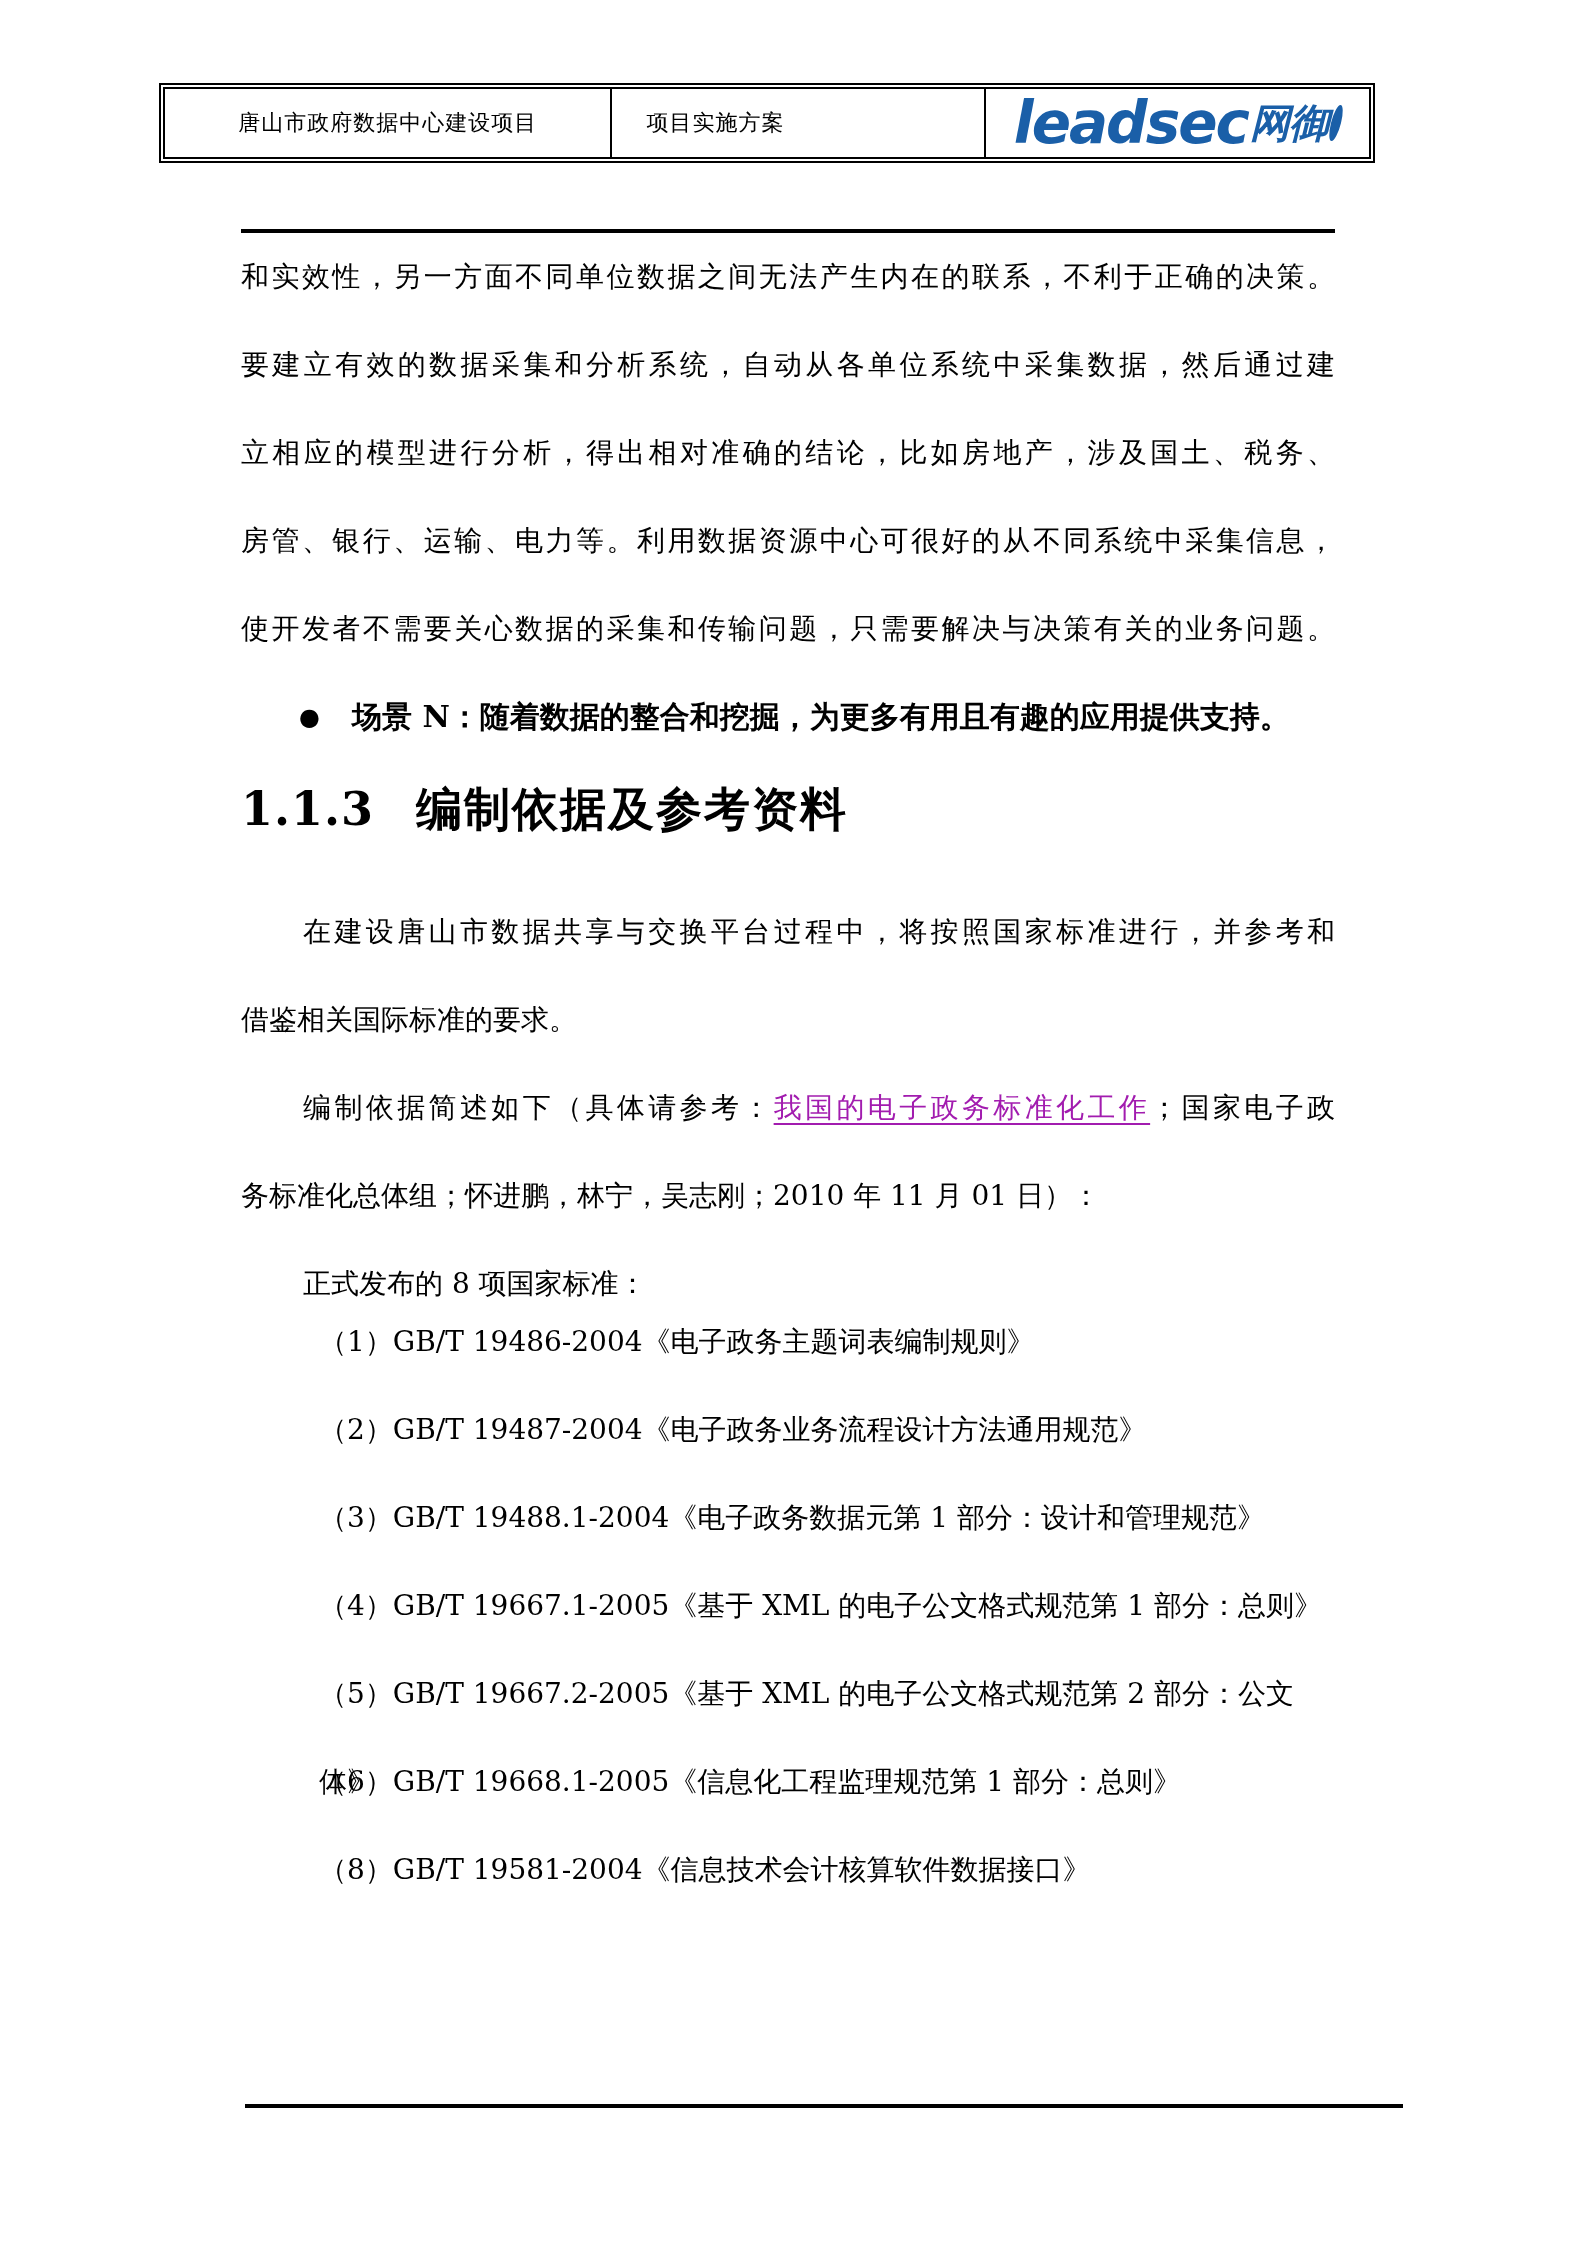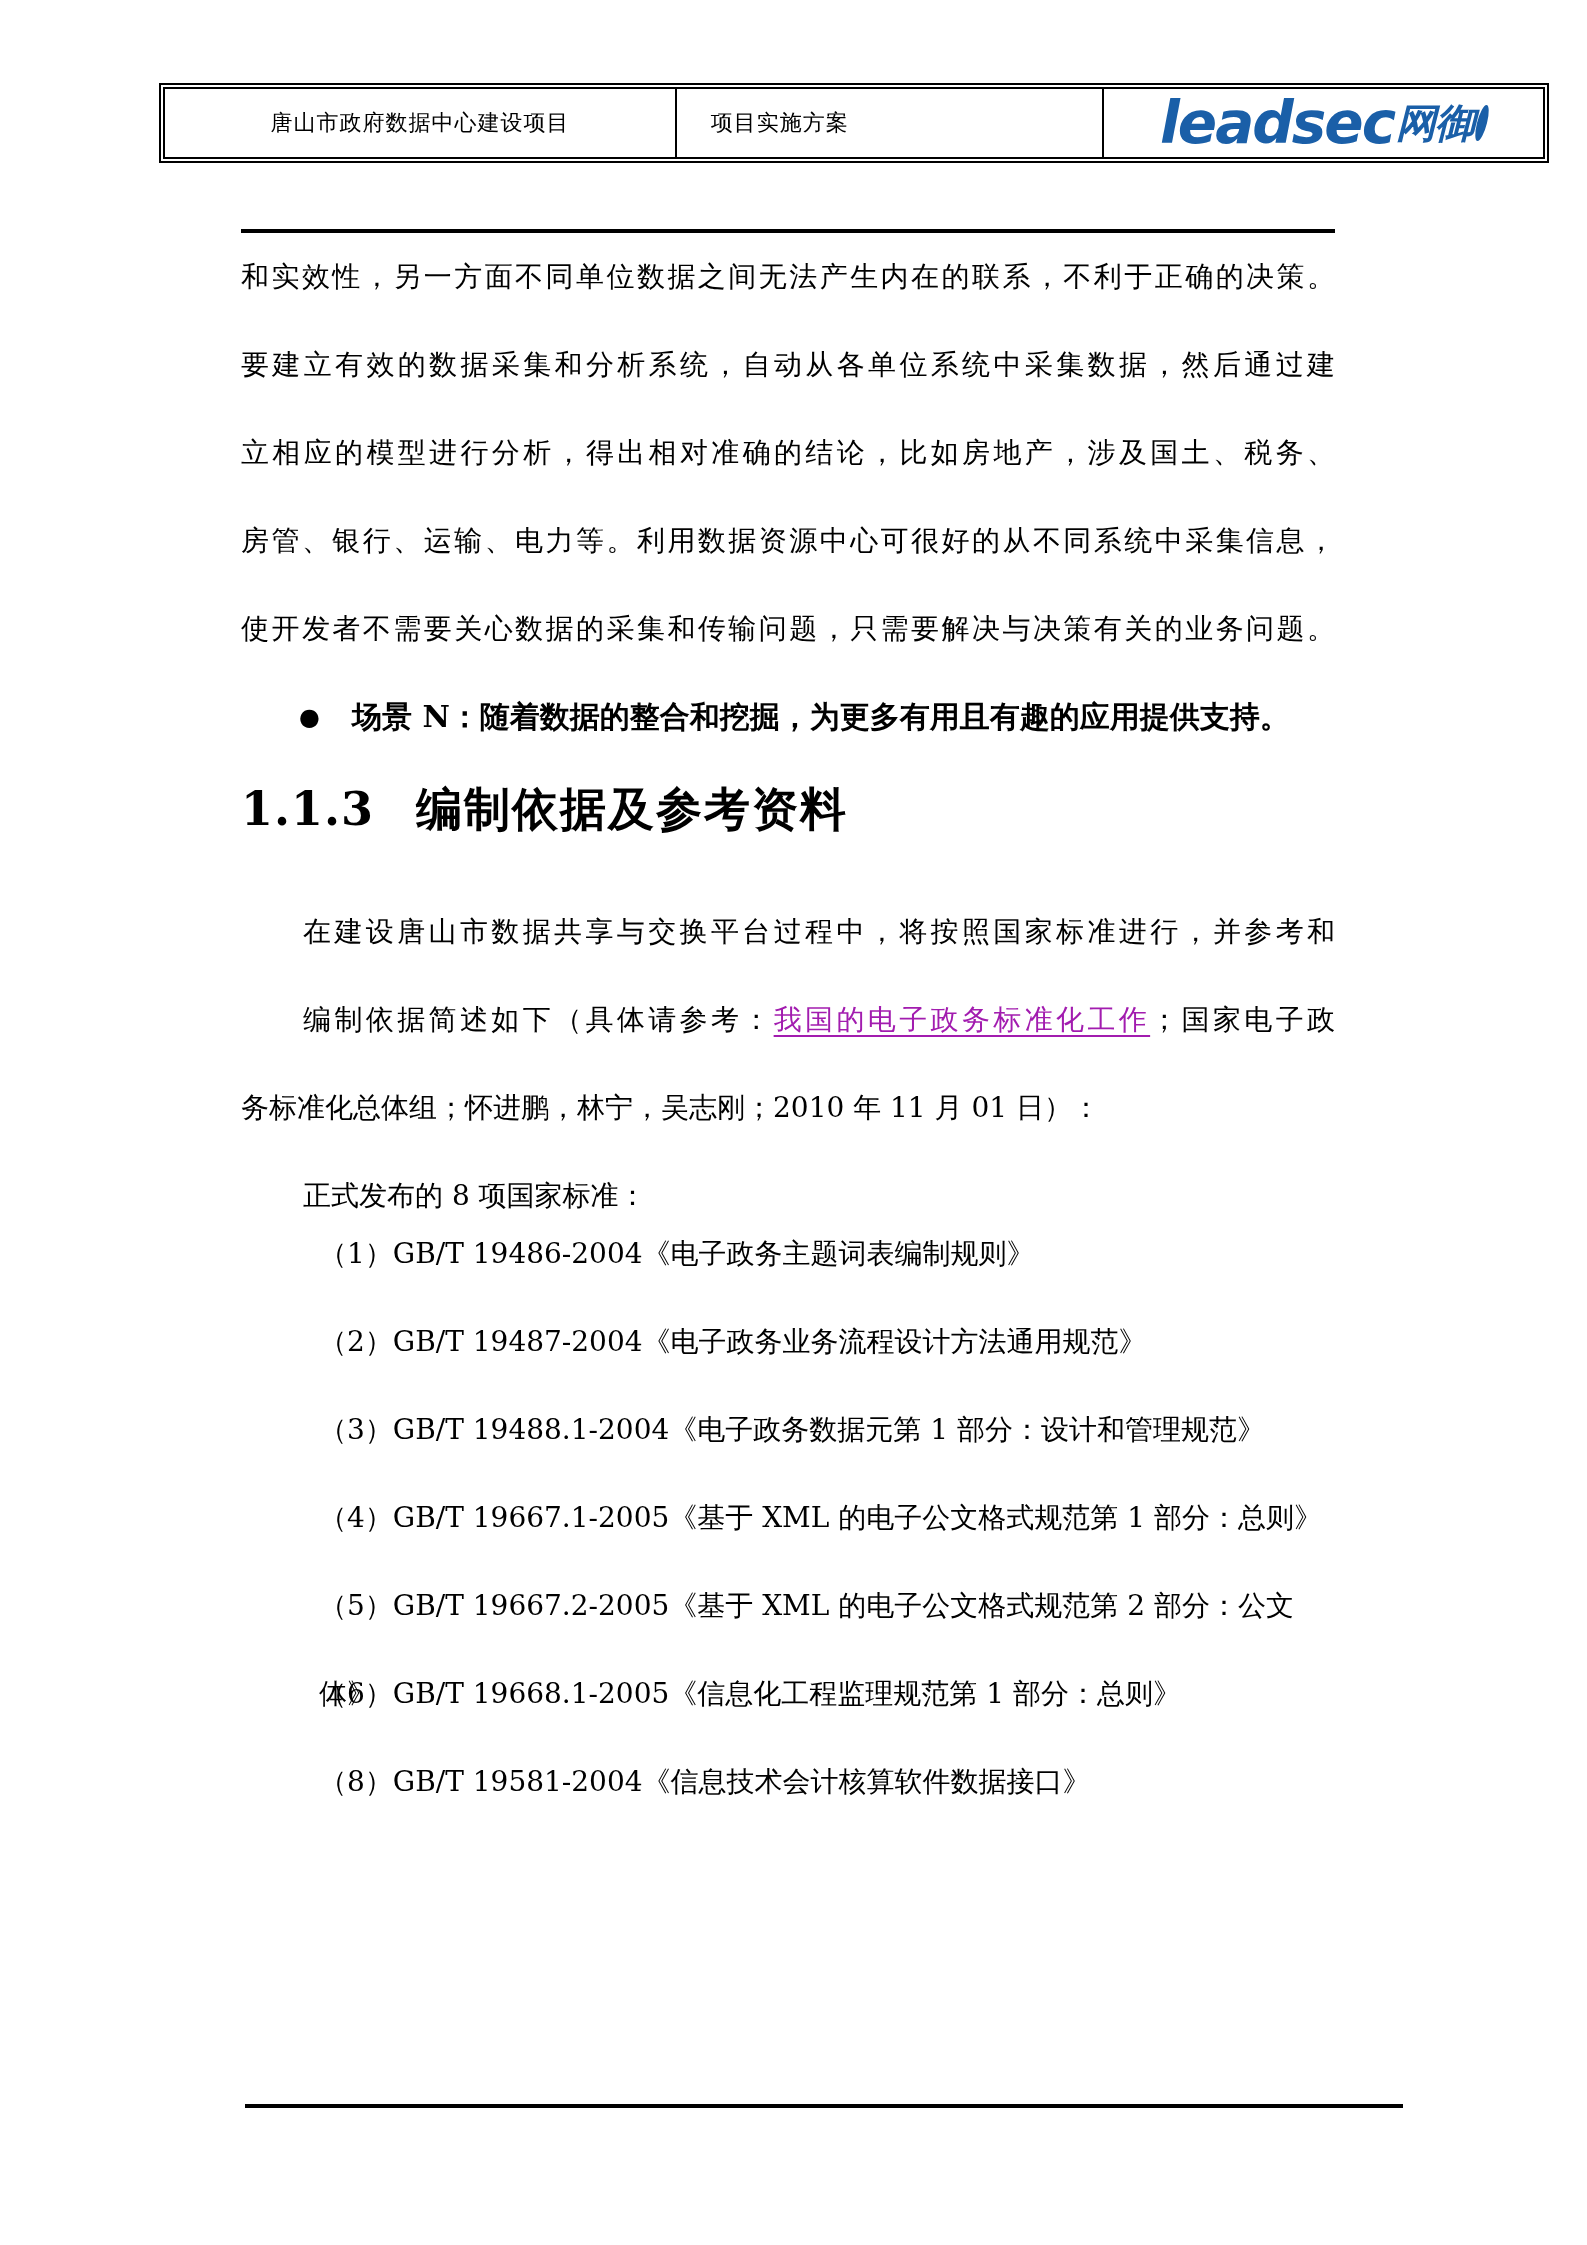--- a/index.html
+++ b/index.html
@@ -9,21 +9,21 @@
     margin:0 auto;
     background:#ffffff;
     font-family:"DejaVu Serif", serif;
     color:#000;
     overflow:hidden;
   }
 
   
   .header-table {
     position:absolute; left:163px; top:87px;
-    width:1382px; height:72px;
+    width:1208px; height:72px;
     border:2px solid #000;
     outline:2px solid #000; outline-offset:2px;
     display:flex; align-items:stretch;
     box-sizing:border-box;
   }
   .header-cell {
     display:flex; align-items:center; justify-content:center;
     font-size:22px; letter-spacing:1px;
     box-sizing:border-box;
   }
@@ -122,20 +122,21 @@
       <span class="bullet-marker">●</span>
       <span>场景 N：随着数据的整合和挖掘，为更多有用且有趣的应用提供支持。</span>
     </div>
 
     <div class="heading">
       <span class="heading-number">1.1.3</span>
       <span class="heading-title">编制依据及参考资料</span>
     </div>
 
     <div class="line jlast indent">在建设唐山市数据共享与交换平台过程中，将按照国家标准进行，并参考和</div>
+    <div class="line">借鉴相关国际标准的要求。</div>
 
     <div class="line jlast indent"><span>编制依据简述如下（具体请参考：</span><a class="doc-link">我国的电子政务标准化工作</a><span>；国家电子政</span></div>
     <div class="line">务标准化总体组；怀进鹏，林宁，吴志刚；2010 年 11 月 01 日）：</div>
 
     <div class="line indent">正式发布的 8 项国家标准：</div>
 
     <div class="items-group">
       <div class="item-line">（1）GB/T 19486-2004《电子政务主题词表编制规则》</div>
       <div class="item-line">（2）GB/T 19487-2004《电子政务业务流程设计方法通用规范》</div>
       <div class="item-line">（3）GB/T 19488.1-2004《电子政务数据元第 1 部分：设计和管理规范》</div>

